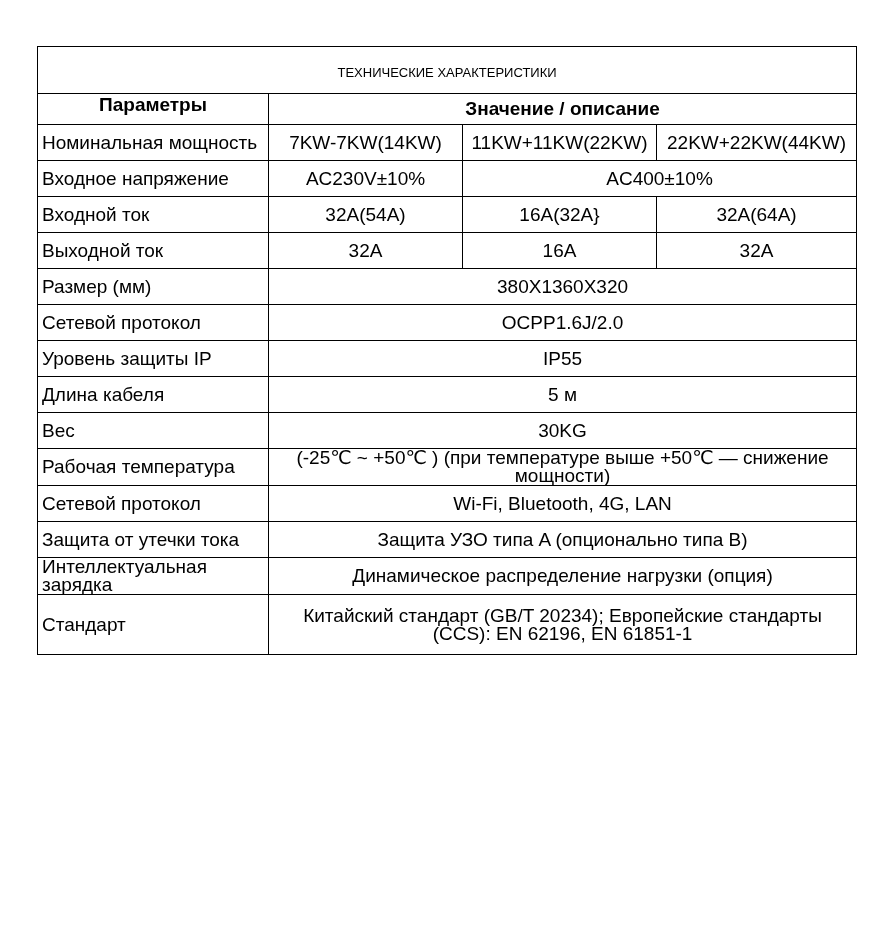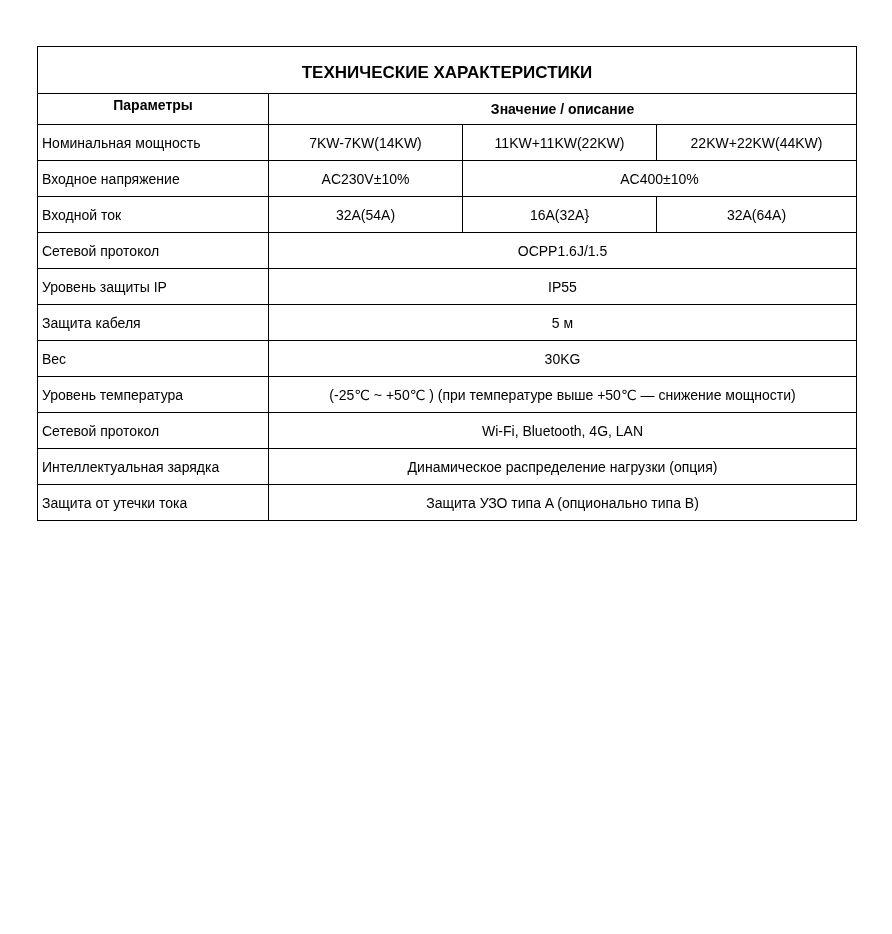--- a/index.html
+++ b/index.html
@@ -19,36 +19,36 @@
       position: absolute;
       left: 37px;
       top: 46px;
       width: 819px;
       border-collapse: collapse;
       table-layout: fixed;
     }
     #spec-table td {
       border: 1.5px solid #000000;
       padding: 0 4px;
-      font-size: 14px;
+      font-size: 19px;
       line-height: 18px;
       text-align: center;
       vertical-align: middle;
       overflow: hidden;
     }
     #spec-table td.param {
       text-align: left;
       padding-left: 4px;
     }
     #spec-table td.bold {
       font-weight: bold;
     }
     #spec-table td.title {
-      font-size: 17px;
-      font-weight: bold;
+      font-size: 13px;
+      font-weight: normal;
       padding-top: 6px;
     }
     #spec-table td.top-align {
       vertical-align: top;
       padding-top: 2px;
     }
     col.c1 { width: 231px; }
     col.c2 { width: 194px; }
     col.c3 { width: 194px; }
     col.c4 { width: 200px; }
@@ -88,45 +88,59 @@
       <td>AC230V±10%</td>
       <td colspan="2">AC400±10%</td>
     </tr>
     <tr class="h37">
       <td class="param">Входной ток</td>
       <td>32A(54A)</td>
       <td>16A(32A}</td>
       <td>32A(64A)</td>
     </tr>
     <tr class="h36">
+      <td class="param">Выходной ток</td>
+      <td>32A</td>
+      <td>16A</td>
+      <td>32A</td>
+    </tr>
+    <tr class="h37">
+      <td class="param">Размер (мм)</td>
+      <td colspan="3">380X1360X320</td>
+    </tr>
+    <tr class="h36">
       <td class="param">Сетевой протокол</td>
-      <td colspan="3">OCPP1.6J/1.5</td>
+      <td colspan="3">OCPP1.6J/2.0</td>
     </tr>
     <tr class="h37">
       <td class="param">Уровень защиты IP</td>
       <td colspan="3">IP55</td>
     </tr>
     <tr class="h36">
-      <td class="param">Защита кабеля</td>
+      <td class="param">Длина кабеля</td>
       <td colspan="3">5 м</td>
     </tr>
     <tr class="h37">
       <td class="param">Вес</td>
       <td colspan="3">30KG</td>
     </tr>
     <tr class="h36">
-      <td class="param">Уровень температура</td>
+      <td class="param">Рабочая температура</td>
       <td colspan="3">(-25℃ ~ +50℃ ) (при температуре выше +50℃ — снижение мощности)</td>
     </tr>
     <tr class="h36">
       <td class="param">Сетевой протокол</td>
       <td colspan="3">Wi-Fi, Bluetooth, 4G, LAN</td>
     </tr>
     <tr class="h37">
+      <td class="param">Защита от утечки тока</td>
+      <td colspan="3">Защита УЗО типа A (опционально типа B)</td>
+    </tr>
+    <tr class="h37">
       <td class="param">Интеллектуальная зарядка</td>
       <td colspan="3">Динамическое распределение нагрузки (опция)</td>
     </tr>
-    <tr class="h37">
-      <td class="param">Защита от утечки тока</td>
-      <td colspan="3">Защита УЗО типа A (опционально типа B)</td>
+    <tr class="h61">
+      <td class="param">Стандарт</td>
+      <td colspan="3">Китайский стандарт (GB/T 20234); Европейские стандарты (CCS): EN 62196, EN 61851-1</td>
     </tr>
   </tbody>
 </table>
 
 </body></html>

